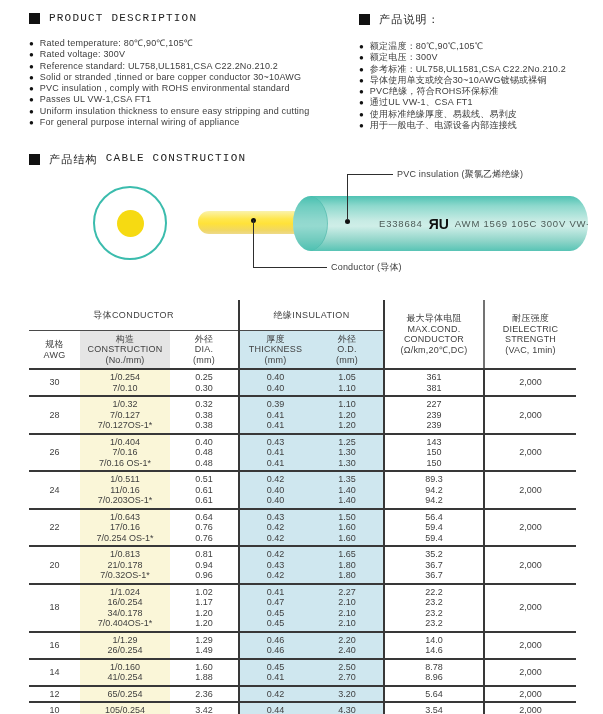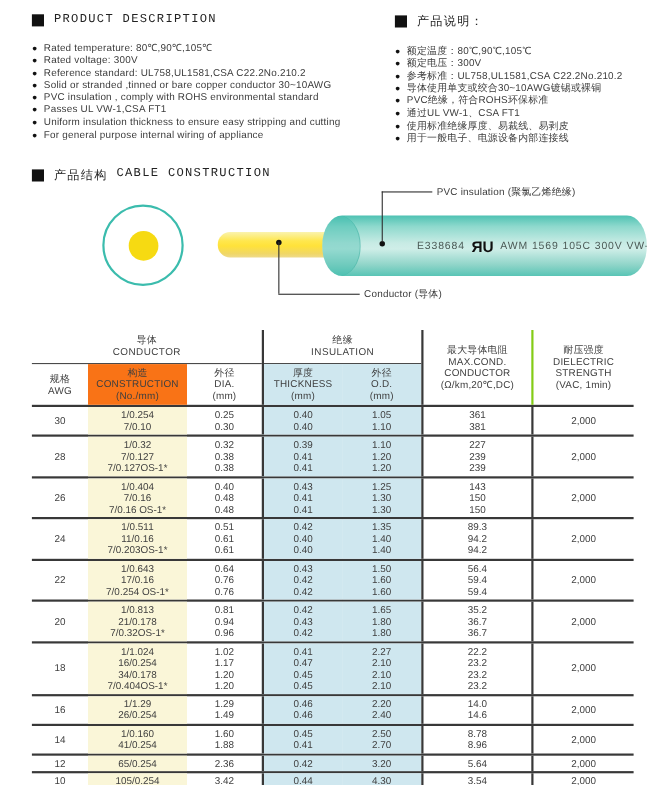--- a/index.html
+++ b/index.html
@@ -38,27 +38,27 @@
   .ulmark{font-weight:bold;font-size:14px;color:#101010;letter-spacing:0;}
   .lead-line{position:absolute;background:#2e2e2e;}
   .lead-dot{position:absolute;width:5px;height:5px;border-radius:50%;background:#111;}
   .lead-label{position:absolute;font-size:9px;color:#3c3c3c;letter-spacing:0.2px;white-space:nowrap;}
   
   .spec{left:29px;top:300px;width:547px;position:absolute;font-size:9px;}
   .thead{display:flex;border-bottom:2px solid #383838;}
   .hcolA{width:209px;display:flex;flex-direction:column;}
   .hcolB{width:145px;display:flex;flex-direction:column;border-left:2px solid #383838;box-sizing:border-box;}
   .hcolC{width:100px;border-left:2px solid #383838;box-sizing:border-box;}
-  .hcolD{width:93px;border-left:2px solid #84cc16;box-sizing:border-box;}
-  .gLabel{height:30px;border-bottom:1px solid #4a4a4a;display:flex;flex-direction:column;
+  .hcolD{width:93px;border-left:2px solid #737373;box-sizing:border-box;}
+  .gLabel{height:30px;border-bottom:1px solid #4a4a4a;display:flex;flex-direction:row;
           align-items:center;justify-content:center;line-height:11px;letter-spacing:0.4px;}
   .subrow{display:flex;height:37px;}
   .subcell{display:flex;flex-direction:column;align-items:center;justify-content:center;
            line-height:10.5px;text-align:center;letter-spacing:0.2px;}
-  .s-awg{width:51px;} .s-con{width:90px;background:#f97316;} .s-dia{width:68px;}
+  .s-awg{width:51px;} .s-con{width:90px;background:#e5e5e5;} .s-dia{width:68px;}
   .s-thk{width:71px;background:#cfe7ef;} .s-od{width:72px;background:#cfe7ef;}
   .hspan{height:100%;display:flex;flex-direction:column;align-items:center;justify-content:center;
          line-height:10.5px;text-align:center;letter-spacing:0.2px;}
   .tbody{}
   .trow{display:flex;border-bottom:2px solid #383838;}
   .tc{padding:2px 0;text-align:center;line-height:10.5px;box-sizing:border-box;}
   .vcenter{display:flex;flex-direction:column;justify-content:center;}
   .c-awg{width:51px;} .c-con{width:90px;background:#faf6d8;} .c-dia{width:68px;}
   .c-thk{width:73px;background:#cfe7ef;border-left:2px solid #383838;}
   .c-od{width:72px;background:#cfe7ef;}

